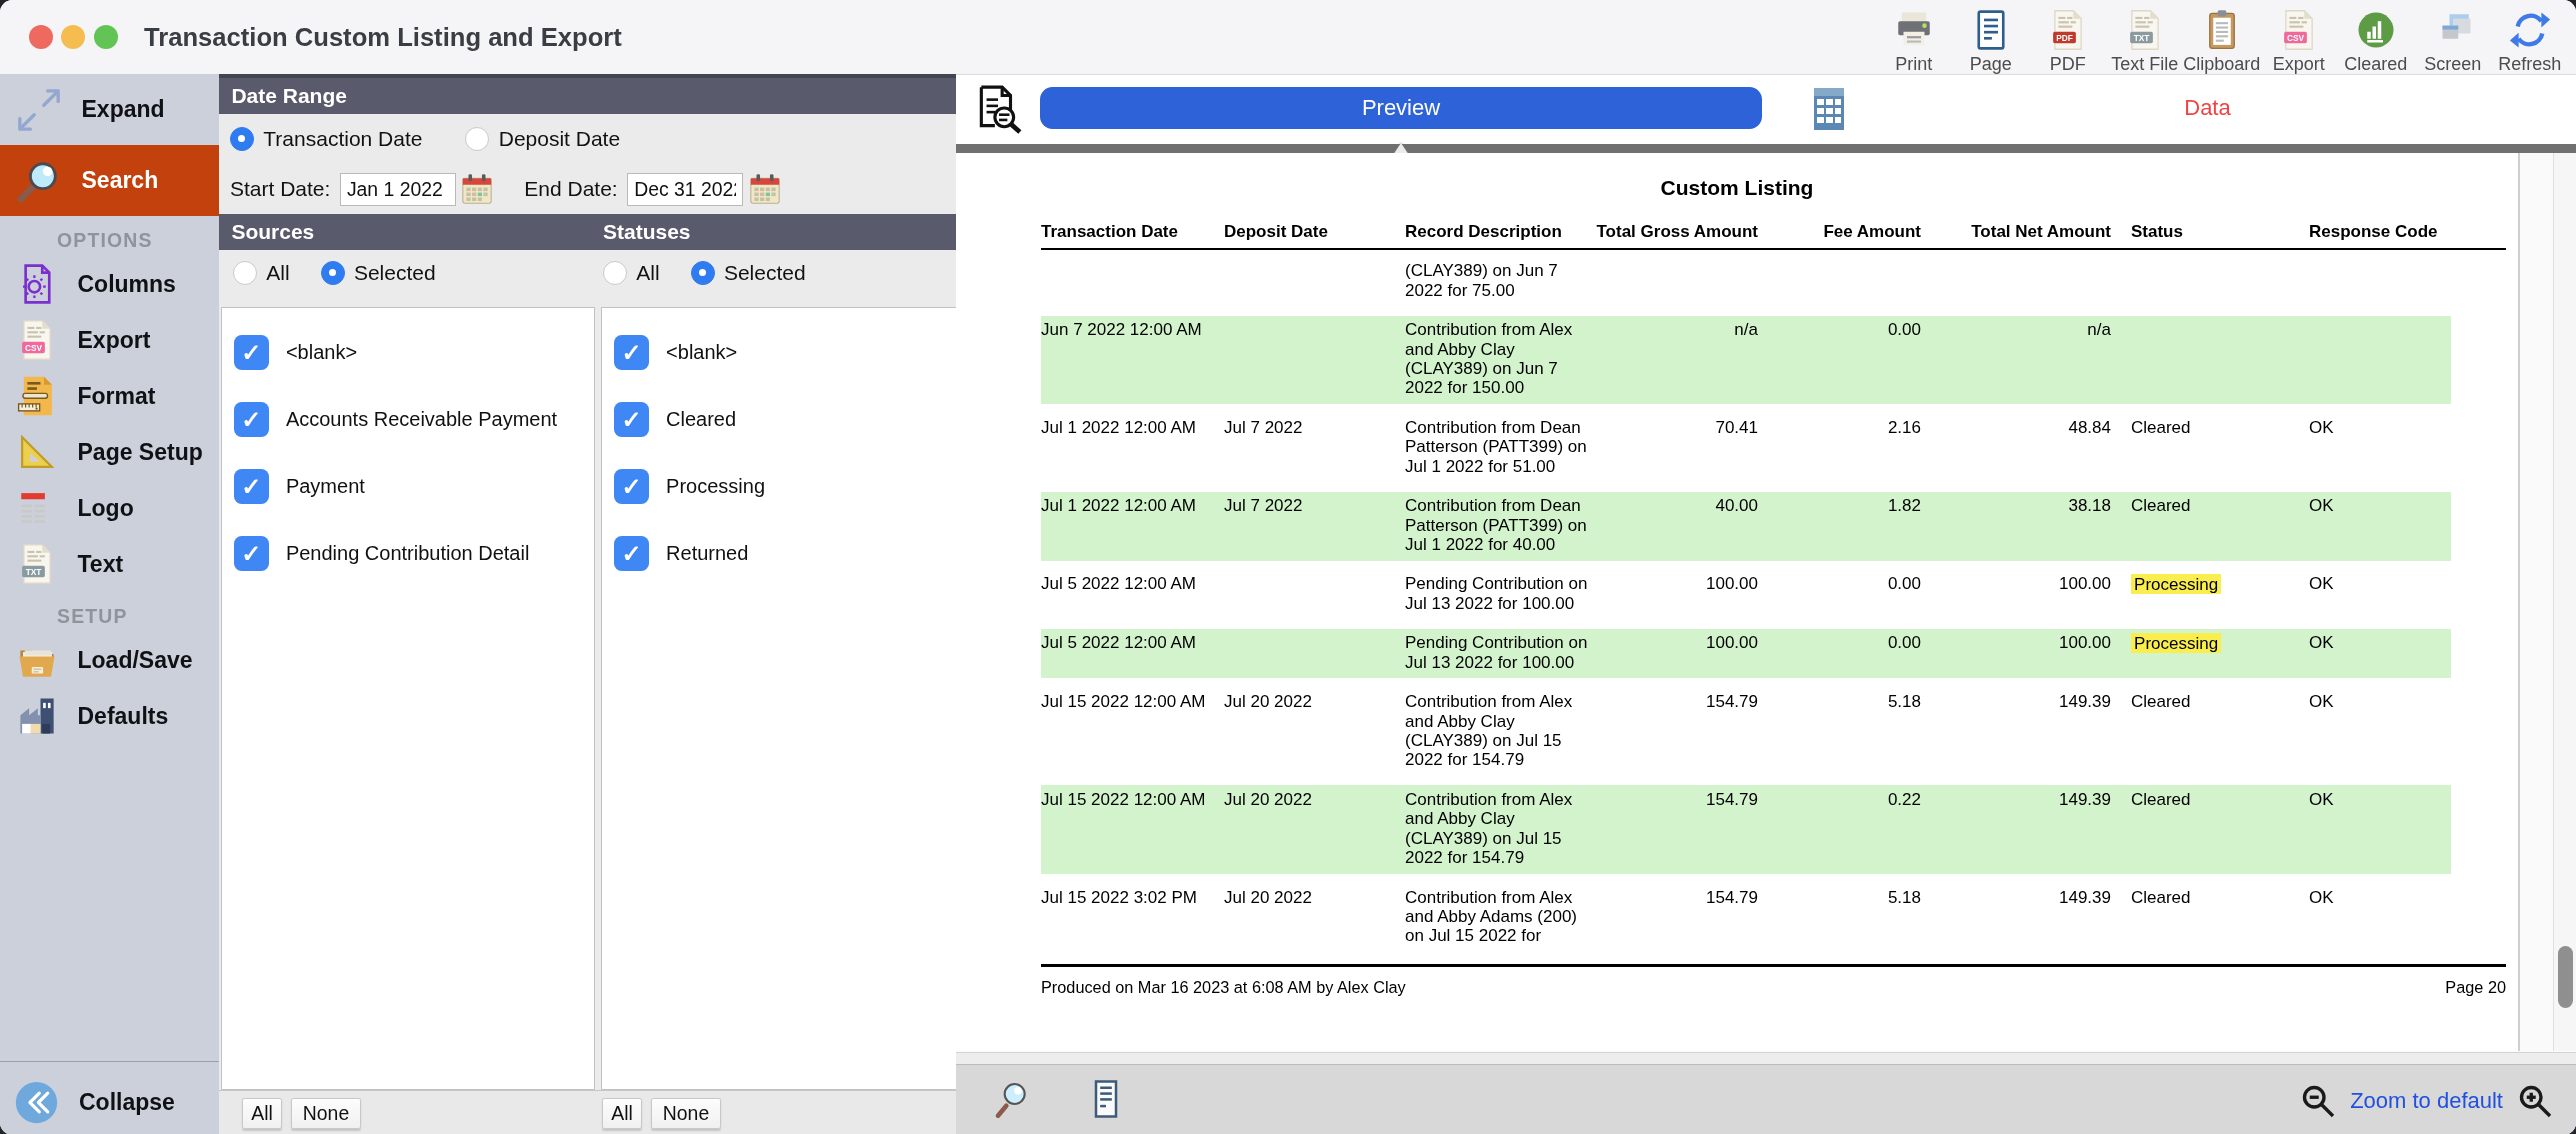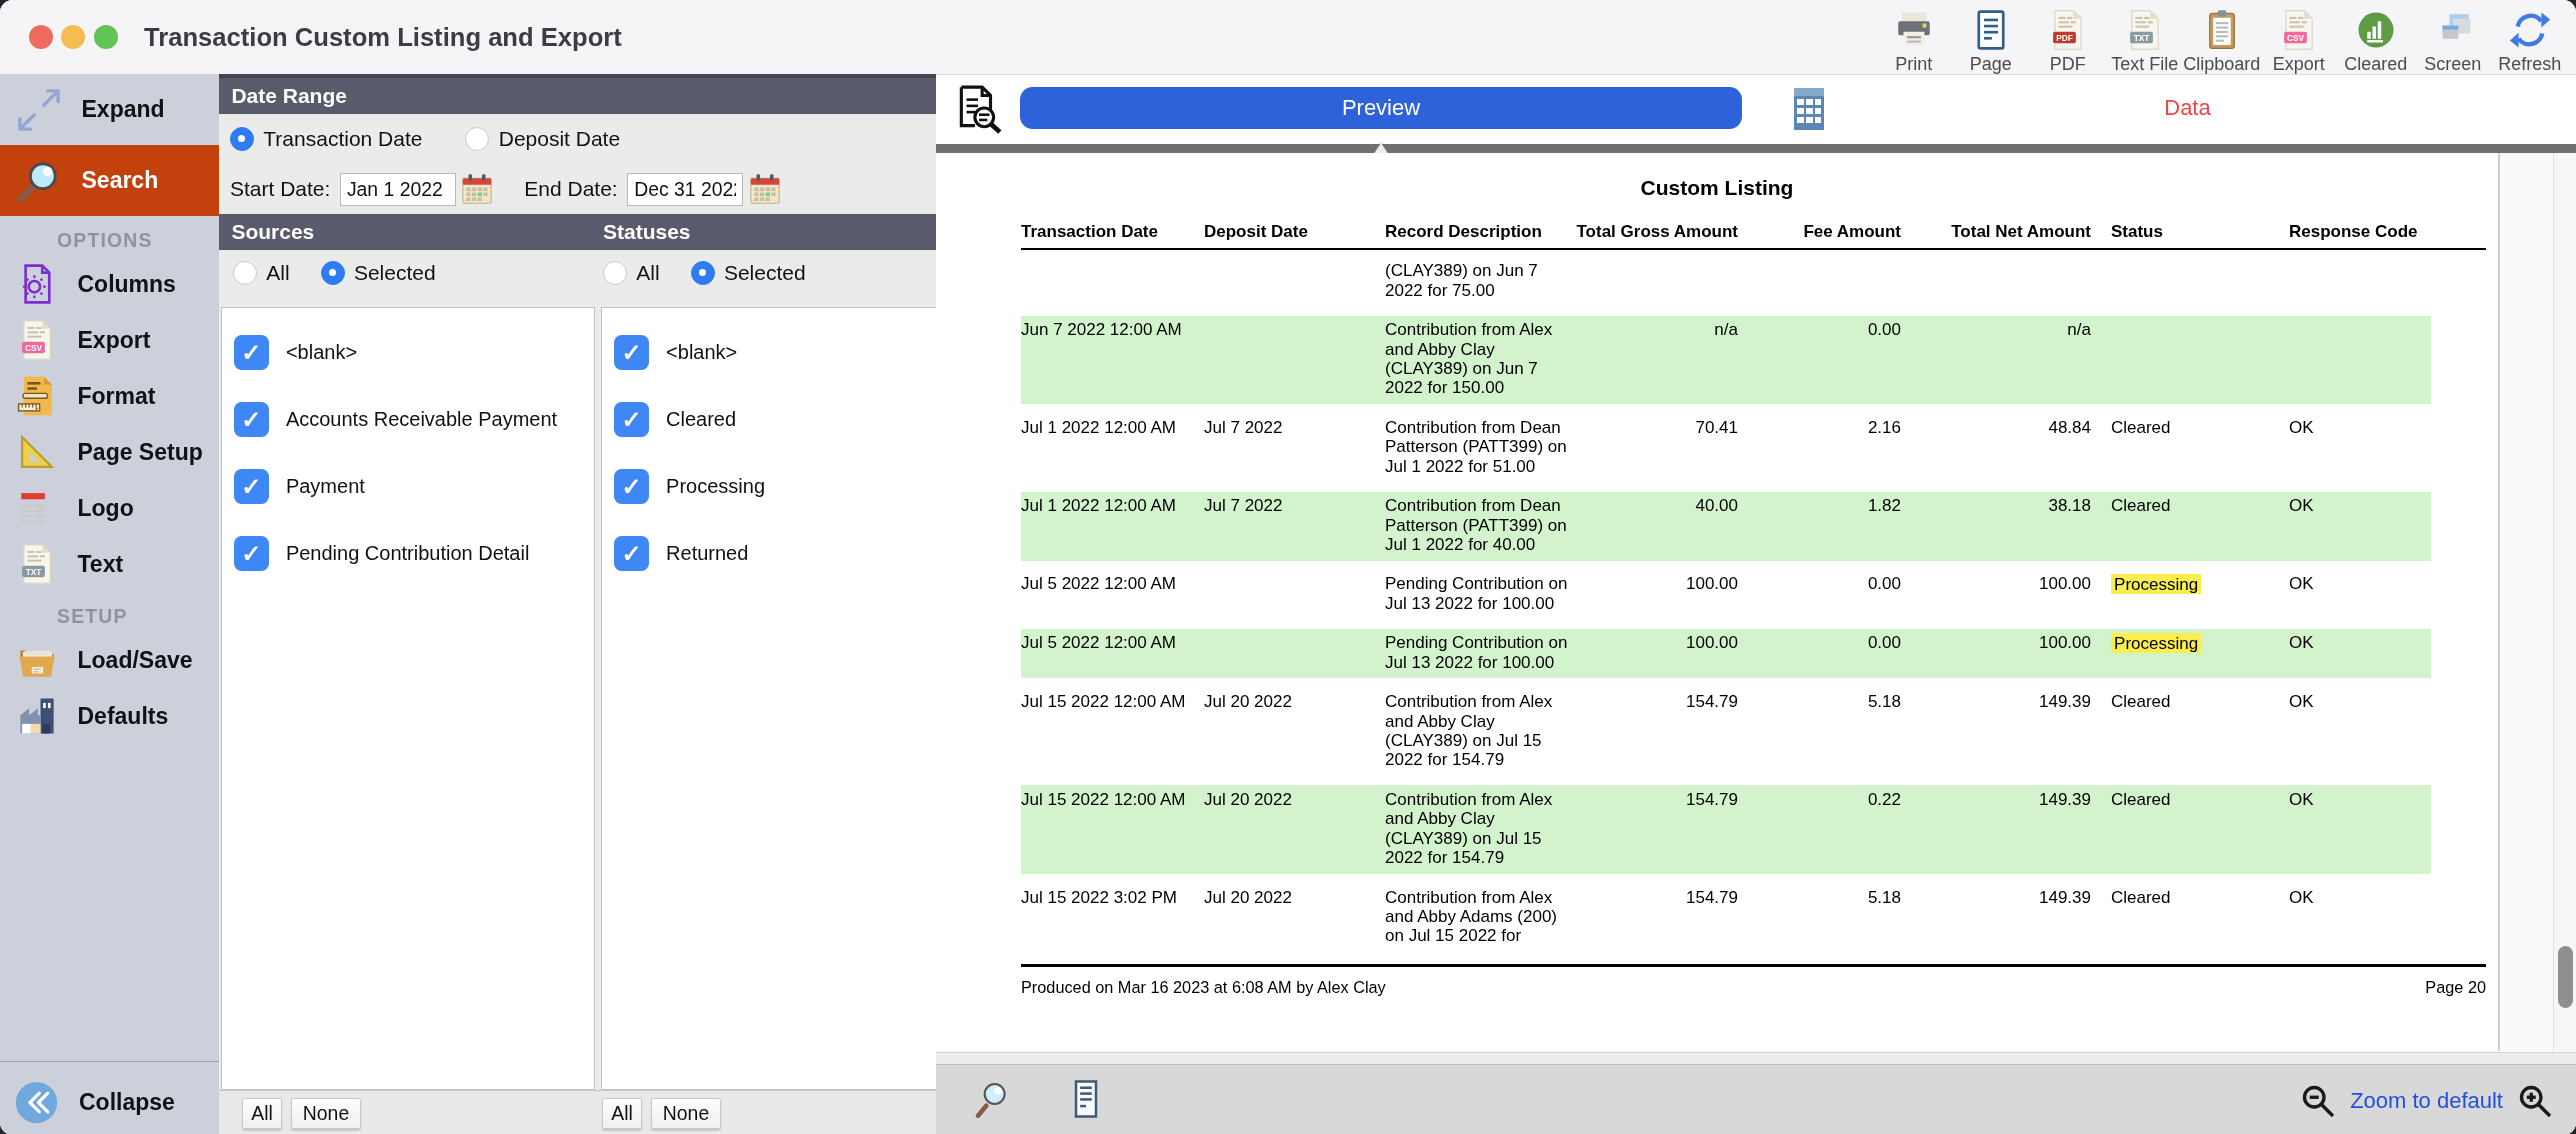--- a/index.html
+++ b/index.html
@@ -68,21 +68,21 @@
   .chk.on::after{content:"✓";position:absolute;left:0;top:0;width:35px;height:35px;text-align:center;line-height:35px;color:#fff;font-size:24px;font-weight:bold;}
   .chk-label{margin-left:17px;font-size:20px;color:#111;white-space:nowrap;}
   .an-strip{height:45px;border-top:0.8px solid #c6c6c6;background:#e9e9e9;position:relative;flex:0 0 auto;}
   .an-btn{position:absolute;top:7px;height:31px;background:linear-gradient(#fdfdfd,#f0f0f0);border:0.8px solid #c8c8c8;border-radius:2.3px;box-shadow:0 1.5px 1.5px rgba(0,0,0,0.15);font-size:19.4px;color:#111;font-family:"Liberation Sans",sans-serif;text-align:center;line-height:29.4px;padding:0;}
   .an-b1{left:23px;width:40px;}
   .an-b2{left:72px;width:70px;}
   .an-b3{left:383px;width:40px;}
   .an-b4{left:432px;width:70px;}
 
   
-  .preview{position:absolute;left:936px;top:0;right:0;height:100%;background:#fafafa;}
+  .preview{position:absolute;left:956px;top:0;right:0;height:100%;background:#fafafa;}
   .tabs-row{position:absolute;top:0;left:0;right:0;height:70px;background:#fff;border-top:0.8px solid #dcdcdc;}
   .pv-icon{position:absolute;left:17px;top:9.3px;width:50px;height:50px;}
   .tab-pill{position:absolute;left:84px;top:12.4px;width:722px;height:42px;border-radius:12.4px;background:#2e62d9;color:#fff;font-size:22px;text-align:center;line-height:42px;cursor:default;}
   .grid-ic{position:absolute;left:849px;top:10px;width:48px;height:48px;}
   .tab-data{position:absolute;left:1178px;top:12.4px;width:147px;height:42px;color:#ef4444;font-size:22px;text-align:center;line-height:42px;cursor:default;}
   .dark-bar{position:absolute;top:70px;left:0;right:0;height:9.3px;background:#707070;}
   .pointer{position:absolute;top:-0.8px;left:431px;width:0;height:0;border-left:14.7px solid transparent;border-right:14.7px solid transparent;border-bottom:21px solid #ececec;filter:drop-shadow(0 0 1.2px #777);}
 
   .page{position:absolute;top:79px;left:0;width:1562px;bottom:84px;background:#fff;overflow:hidden;}
   .rep-title{margin-top:23px;width:1562px;text-align:center;font-size:21px;font-weight:bold;color:#000;}

